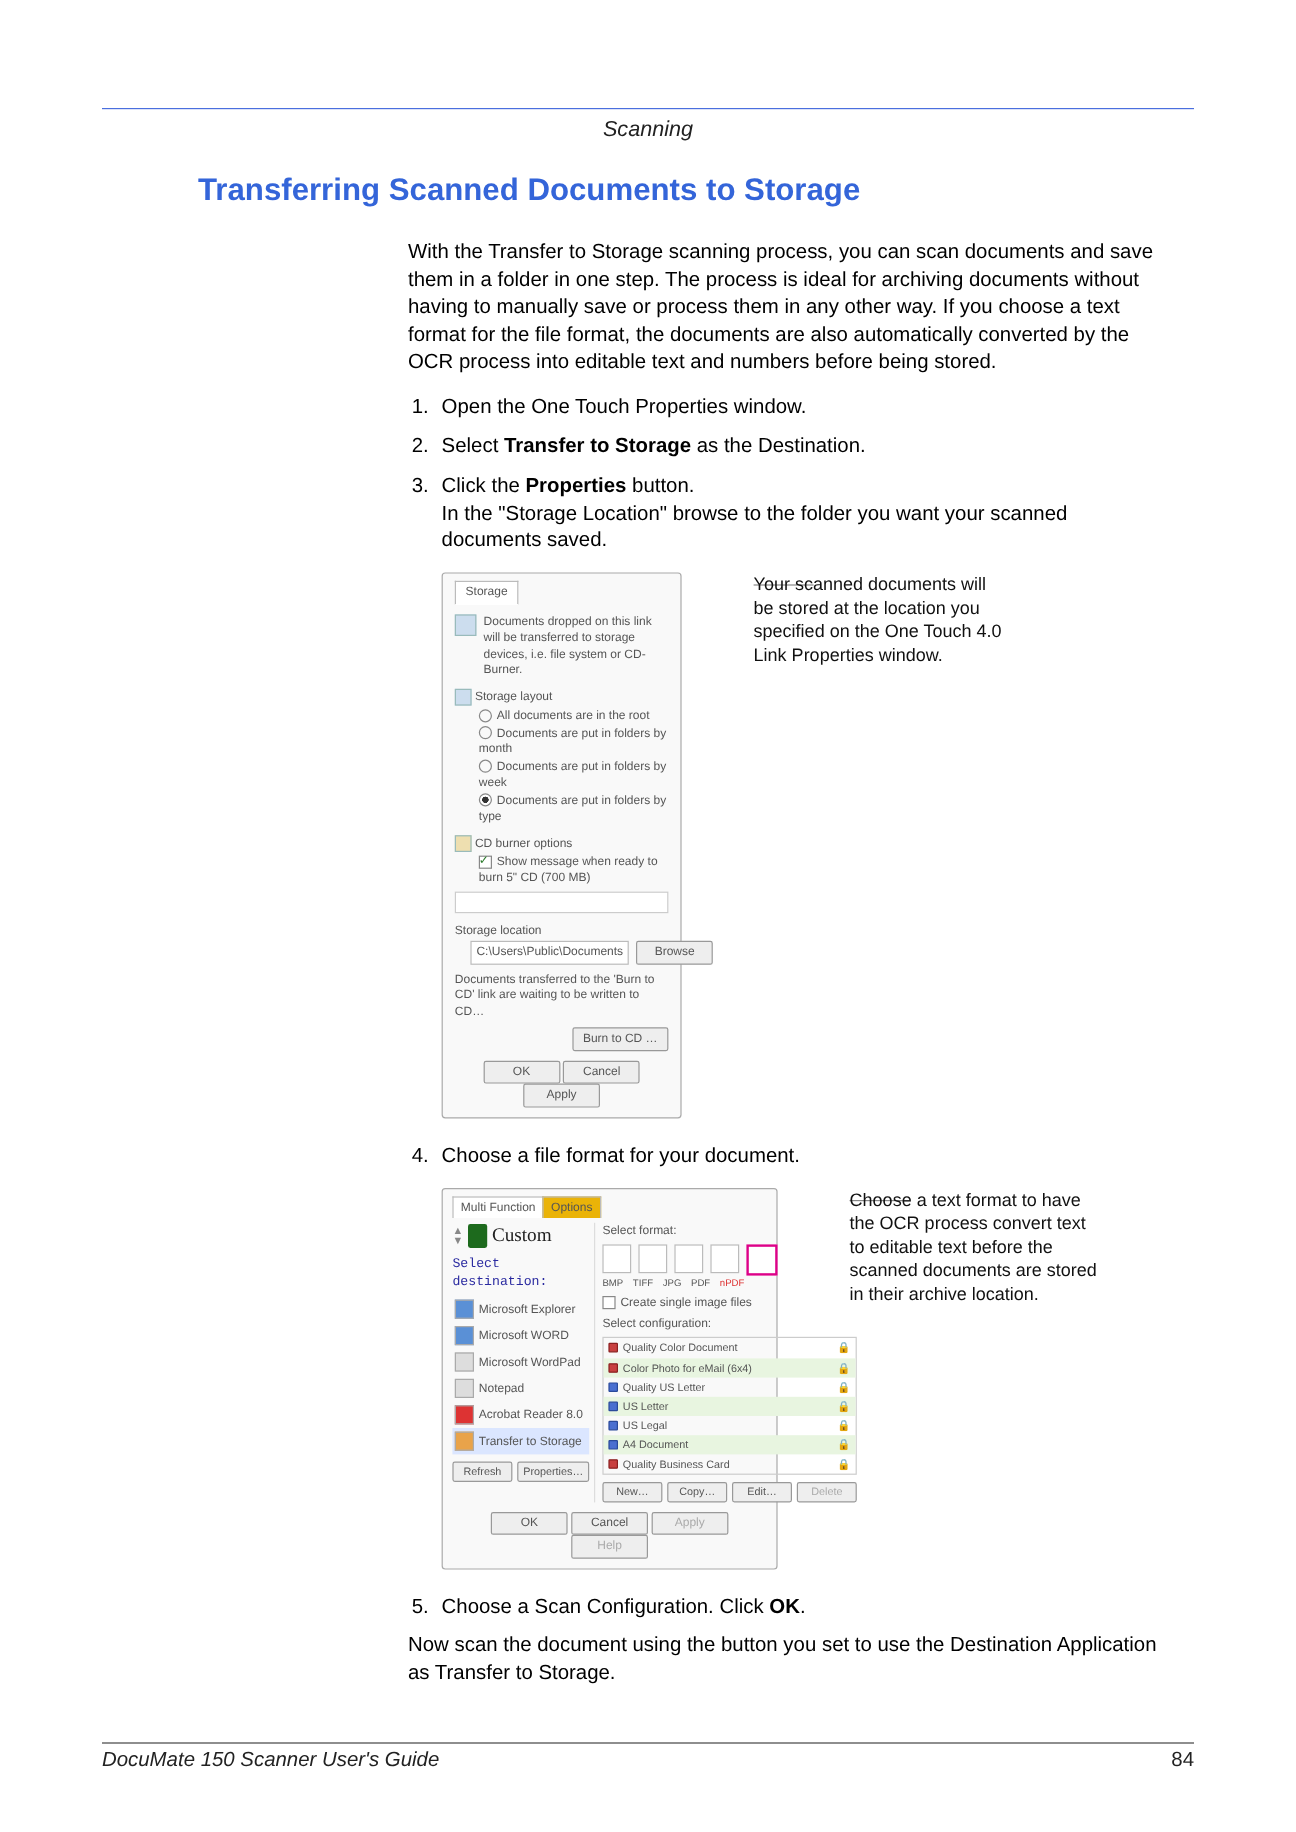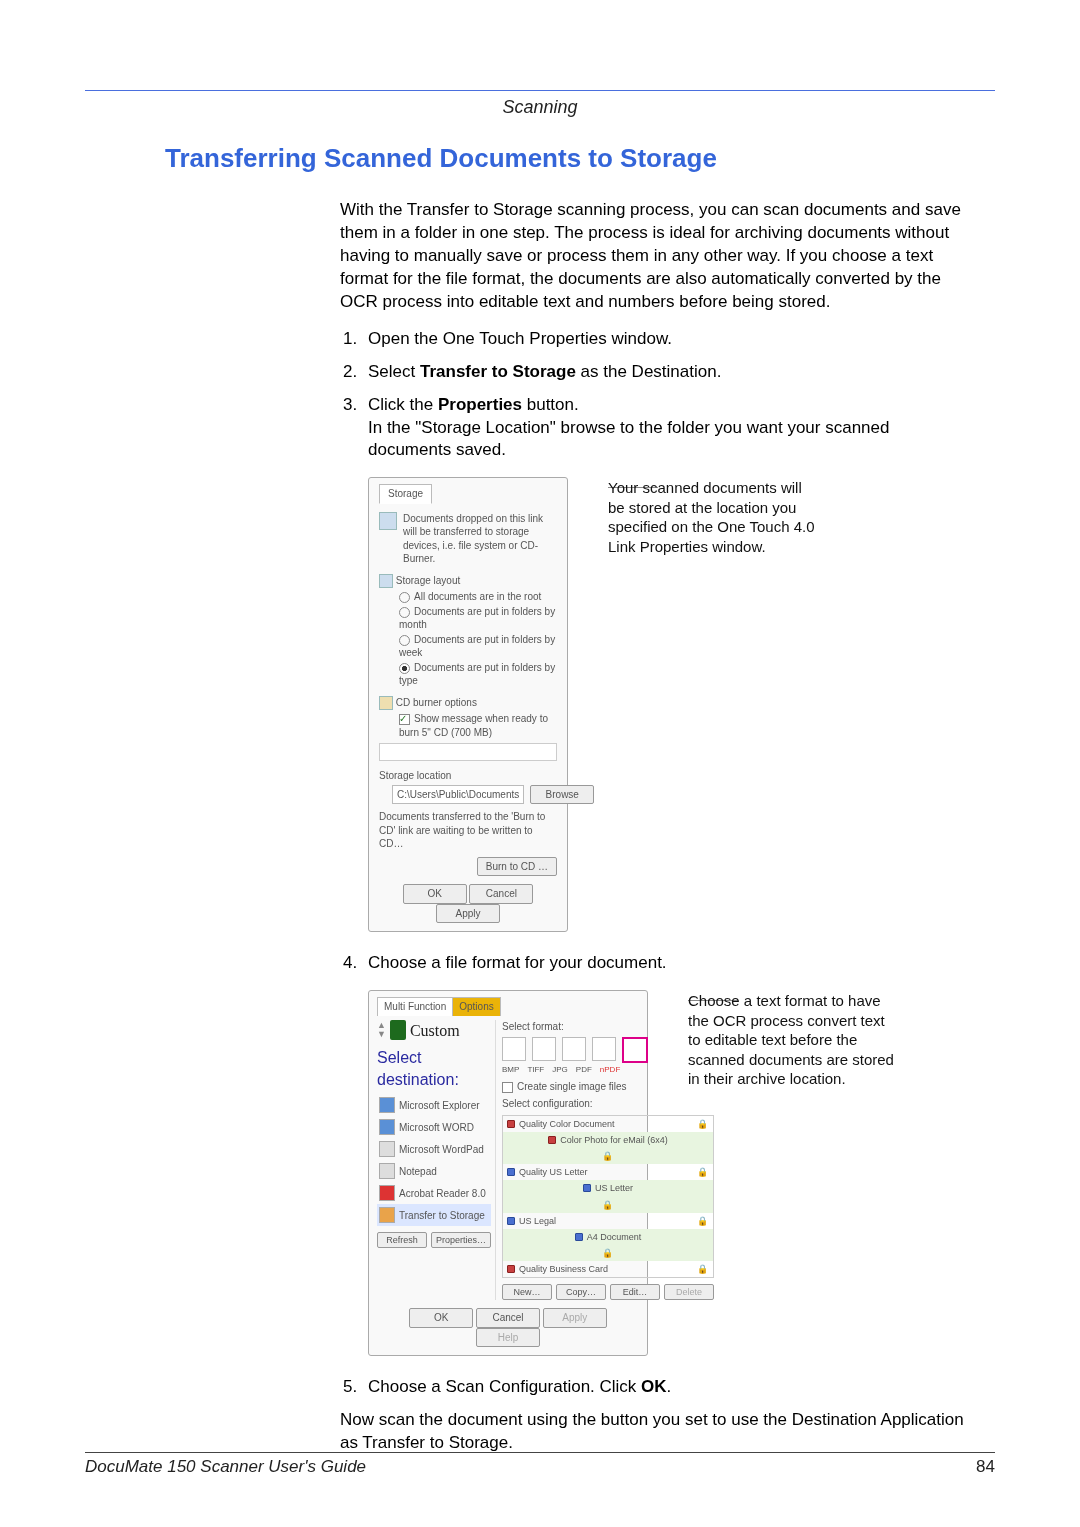--- a/index.html
+++ b/index.html
@@ -42,21 +42,21 @@
   .body-col p { margin: 0 0 14px 0; }
   ol.steps {
     padding-left: 22px;
     margin: 0;
   }
   ol.steps > li { margin: 0 0 10px 0; padding-left: 6px; }
   .sub { margin: 8px 0 14px 0; }
   .figure-row {
     display: flex;
     align-items: flex-start;
-    gap: 40px;
+    gap: 60px;
     margin: 15px 0 20px 0;
   }
   .dialog {
     border: 1px solid #aaa;
     background: #f9f9f9;
     border-radius: 3px;
     font-size: 10px;
     color: #555;
     box-sizing: border-box;
     padding: 6px 8px 8px 8px;
@@ -132,37 +132,37 @@
   .d2-tabs .tab2 { display:inline-block; padding:2px 6px; border:1px solid #bbb; border-bottom:none; margin-right:-1px; background:#fff;}
   .d2-tabs .tab2.off { background:#eab308;}
   .d2-body { display:flex; gap:6px; }
   .dest-col { width: 115px; border-right:1px solid #ddd; padding-right:4px;}
   .custom-head {
     display:flex; align-items:center; gap:4px;
     font-family: Georgia, serif; font-size:16px; color:#222;
     margin-bottom:6px;
   }
   .custom-glyph { width:16px;height:20px;background:#1d6a1d;border-radius:2px;}
-  .small-label { font-size:16px; color:#2a2aa0; margin:2px 0 4px 0;}
+  .small-label { font-size:11px; color:#2a2aa0; margin:2px 0 4px 0;font-family:Liberation Mono, monospace;}
   .dest-item { display:flex; align-items:center; gap:4px; padding:3px 2px; font-size:10px; }
   .dest-item.selected { background:#dbe6ff; }
   .dest-icon { width:14px;height:14px;background:#ddd;border:1px solid #aaa;}
   .dest-icon.red { background:#d33;}
   .dest-icon.blue { background:#5a90d6;}
   .dest-icon.orange { background:#e9a34a;}
   .fmt-col { flex:1; }
   .fmt-label { font-size:10px; margin-bottom:4px;}
   .fmt-icons { display:flex; gap:6px; margin-bottom:2px;}
   .fmt-ico { width:22px;height:22px;border:1px solid #bbb;background:#fff;}
   .fmt-ico.sel { border:2px solid #d08; }
   .fmt-names { display:flex; gap:8px; font-size:8px; color:#555; margin-bottom:4px;text-align:right;}
   .fmt-names span:last-child { color:#d33; }
   .cfg-list { border:1px solid #ccc; }
   .cfg-row { display:flex; align-items:center; gap:4px; padding:2px 4px; font-size:9px; justify-content:space-between;}
-  .cfg-row.alt { background:#e8f5e0;flex-direction:column;}
+  .cfg-row.alt { background:#e8f5e0;}
   .cfg-left { display:flex; align-items:center; gap:4px; }
   .cfg-dot { width:6px;height:6px;background:#e7b700;border:1px solid #b88700;border-radius:1px;}
   .cfg-dot.blue { background:#4a6fd0; border-color:#2a4a9a;}
   .cfg-dot.red { background:#c84040; border-color:#8a2020;}
   .cfg-lock { font-size:9px; color:#c79000;}
   .btn-row-sm { display:flex; gap:4px; margin-top:6px; justify-content:flex-start;}
   .btn-row-sm .btn { min-width:40px; font-size:9px; padding:1px 4px;}
   .btn.disabled { color:#aaa;}
   .footer {
     position: absolute;

